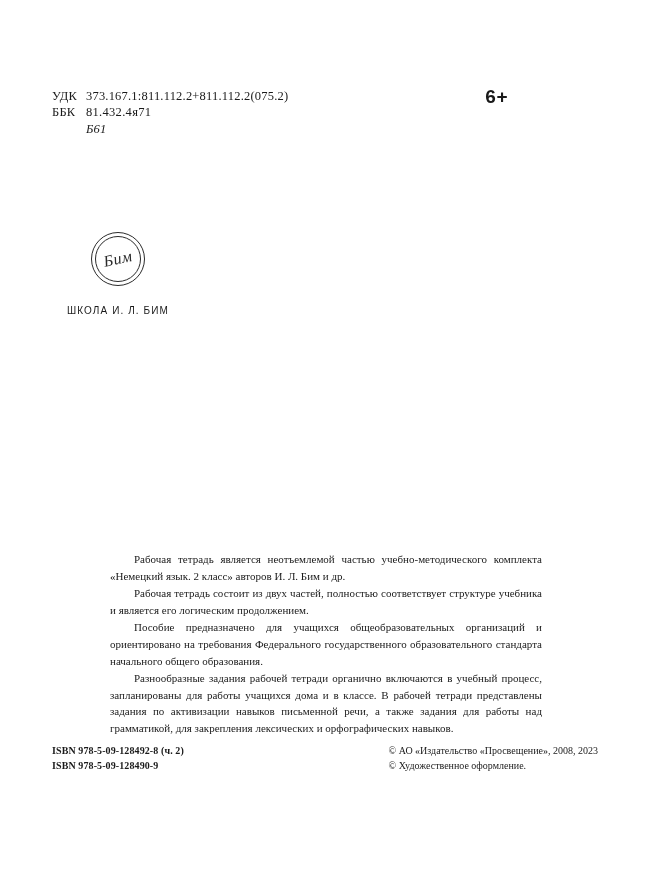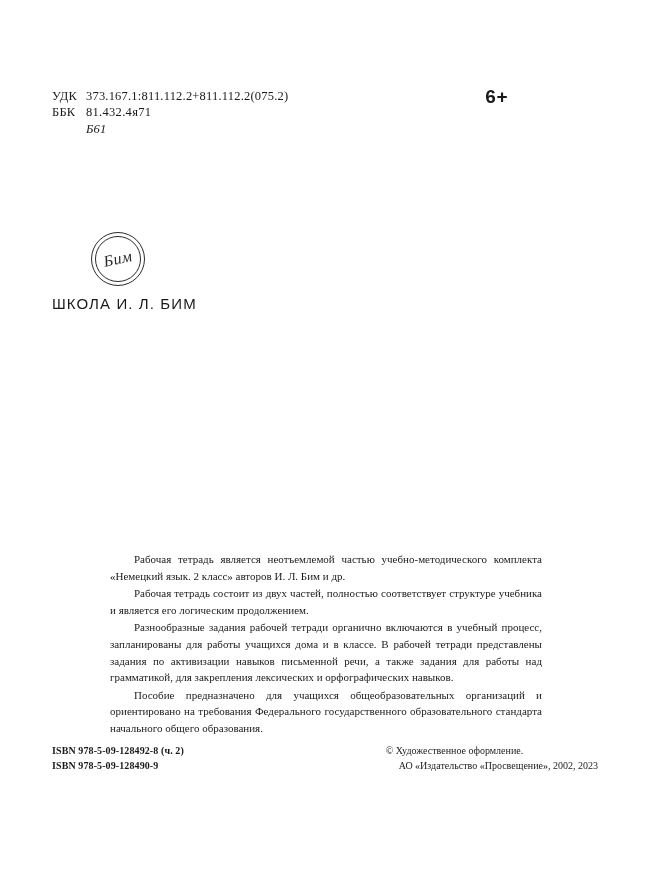--- a/index.html
+++ b/index.html
@@ -92,22 +92,22 @@
     align-items: center;
     justify-content: center;
     font-family: "Liberation Serif", serif;
     font-style: italic;
     font-size: 16px;
     color: #2b2b2b;
     letter-spacing: 0.5px;
     transform: rotate(-12deg);
   }
   .logo-caption {
-    margin-top: 9px;
-    font-size: 15px;
+    margin-top: 19px;
+    font-size: 10px;
     font-family: "Liberation Sans", sans-serif;
     letter-spacing: 1.1px;
     color: #1a1a1a;
     white-space: nowrap;
   }
 
   
   .body-text {
     position: absolute;
     left: 110px;
@@ -181,32 +181,32 @@
       <div class="ring-outer"></div>
       <div class="ring-inner"></div>
       <div class="seal-text">Бим</div>
     </div>
     <div class="logo-caption">ШКОЛА И. Л. БИМ</div>
   </div>
 
   <div class="body-text">
     <p>Рабочая тетрадь является неотъемлемой частью учебно-методического комплекта «Немецкий язык. 2 класс» авторов И. Л. Бим и др.</p>
     <p>Рабочая тетрадь состоит из двух частей, полностью соответствует структуре учебника и является его логическим продолжением.</p>
+    <p>Пособие предназначено для учащихся общеобразовательных организаций и ориентировано на требования Федерального государственного образовательного стандарта начального общего образования.</p>
     <p>Разнообразные задания рабочей тетради органично включаются в учебный процесс, запланированы для работы учащихся дома и в классе. В рабочей тетради представлены задания по активизации навыков письменной речи, а также задания для работы над грамматикой, для закрепления лексических и орфографических навыков.</p>
-    <p>Пособие предназначено для учащихся общеобразовательных организаций и ориентировано на требования Федерального государственного образовательного стандарта начального общего образования.</p>
   </div>
 
   <div class="footer">
     <div class="isbn-block">
       <span class="line">
         <span>ISBN 978-5-09-128492-8</span>
         <span class="part">(ч. 2)</span>
       </span>
       <br>
       <span>ISBN 978-5-09-128490-9</span>
     </div>
     <div class="copyright-block">
+      <span class="line">© АО  «Издательство «Просвещение»,  2008,  2023</span>
       <span class="line">© Художественное оформление.</span>
-      <span class="line indent">АО  «Издательство «Просвещение»,  2002, 2023</span>
     </div>
   </div>
 
 </div>
 
 </body></html>

